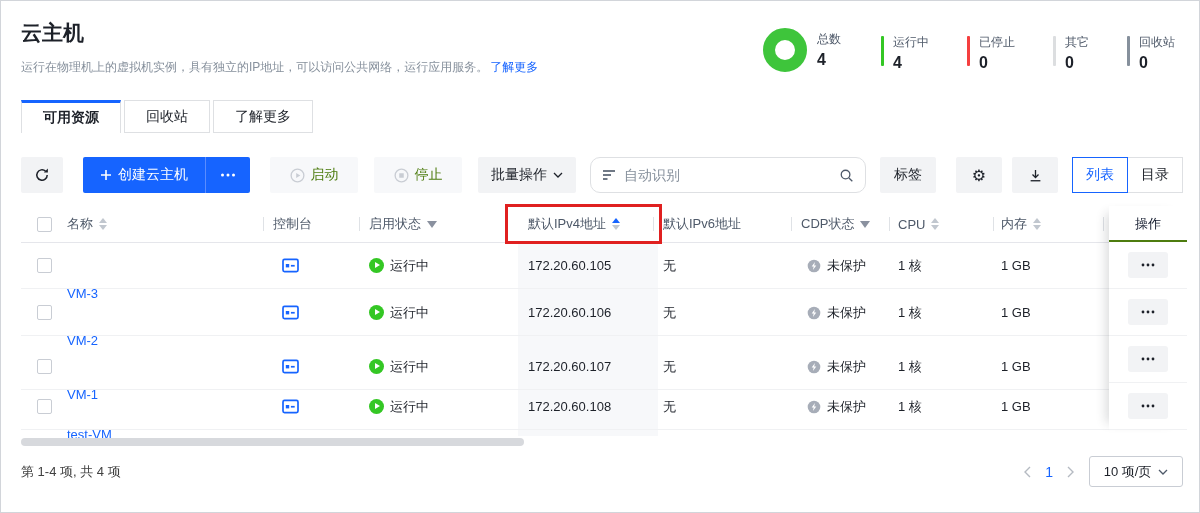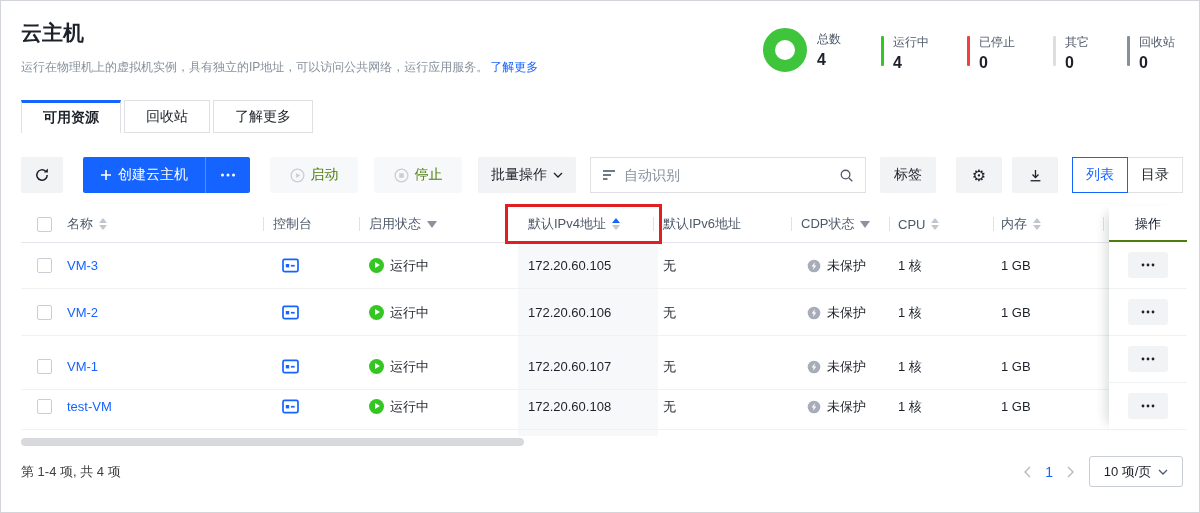--- a/index.html
+++ b/index.html
@@ -31,21 +31,21 @@
   
   .toolbar { position:absolute; left:20px; right:16px; top:156px; height:36px; display:flex; align-items:center; }
   .tbtn { height:36px; display:flex; align-items:center; justify-content:center; gap:6px; font-size:14px; border-radius:2px; cursor:pointer; }
   .btn-refresh { width:42px; background:#f2f3f5; }
   .btn-create { width:122px; margin-left:20px; background:#1664ff; color:#fff; border-radius:2px 0 0 2px; }
   .btn-create-more { width:45px; background:#1664ff; border-left:1px solid #5a8cff; border-radius:0 2px 2px 0; }
   .btn-disabled { background:#f7f8fa; color:#4d7c0f; }
   .btn-start { width:88px; margin-left:20px; }
   .btn-stop  { width:88px; margin-left:16px; }
   .btn-batch { width:98px; margin-left:16px; background:#f2f3f5; color:#1d2129; }
-  .searchbox { flex:1; margin-left:14px; height:36px; border:1px solid #dee0e3; border-radius:0; background:#fff; display:flex; align-items:center; padding:0 11px; gap:8px; }
+  .searchbox { flex:1; margin-left:14px; height:36px; border:1px solid #dee0e3; border-radius:10px; background:#fff; display:flex; align-items:center; padding:0 11px; gap:8px; }
   .searchbox input { flex:1; border:none; outline:none; font-size:14px; color:#1d2129; font-family:"Liberation Sans",sans-serif; }
   .searchbox input::placeholder { color:#86909c; }
   .btn-tag { width:56px; margin-left:14px; background:#f2f3f5; color:#1d2129; }
   .btn-gear { width:46px; margin-left:20px; background:#f2f3f5; font-size:16px; color:#1d2129; }
   .btn-download { width:46px; margin-left:10px; background:#f2f3f5; }
   .view-toggle { display:flex; margin-left:14px; }
   .seg { width:56px; height:36px; border:1px solid #dee0e3; background:#fff; display:flex; align-items:center; justify-content:center; font-size:14px; color:#1d2129; cursor:pointer; }
   .seg.active { border-color:#1664ff; color:#1664ff; position:relative; z-index:2; }
   .seg + .seg { margin-left:-1px; }
 
@@ -60,21 +60,21 @@
   .filter-ic { width:0; height:0; border-left:5px solid transparent; border-right:5px solid transparent; border-top:7px solid #8a919f; }
 
   .ipv4-colbg { position:absolute; left:517px; top:242px; width:140px; height:193px; background:#f7f8fa; }
   .trow { position:absolute; left:0; width:1200px; height:47px; }
   .r0{top:241px}.r1{top:288px}.r2{top:342px}.r3{top:382px}
   .rowline { position:absolute; left:20px; right:16px; bottom:0; height:1px; background:#f0f1f3; }
   .cell { position:absolute; top:0; height:47px; display:flex; align-items:center; gap:6px; font-size:13px; color:#1d2129; }
   .cb { width:15px; height:15px; border:1px solid #c9cdd4; border-radius:2px; background:#fff; cursor:pointer; }
   .cb-head { position:absolute; left:36px; top:216px; }
   .cb-row  { position:absolute; left:36px; top:16px; }
-  .c-name { left:66px; color:#1664ff; cursor:pointer; text-decoration:none; }
+  .c-name { left:66px; color:#1664ff; cursor:pointer; text-decoration:none;margin-top:28px; }
   .c-console { left:281px; cursor:pointer; }
   .c-status { left:368px; }
   .c-ipv4 { left:527px; }
   .c-ipv6 { left:662px; }
   .c-cdp { left:806px; }
   .c-cpu { left:897px; }
   .c-mem { left:1000px; }
   .run-ic { width:15px; height:15px; border-radius:50%; background:#34c724; position:relative; flex:0 0 auto; }
   .run-ic::after { content:""; position:absolute; left:6px; top:4.2px; border-left:5px solid #fff; border-top:3.4px solid transparent; border-bottom:3.4px solid transparent; }
 

